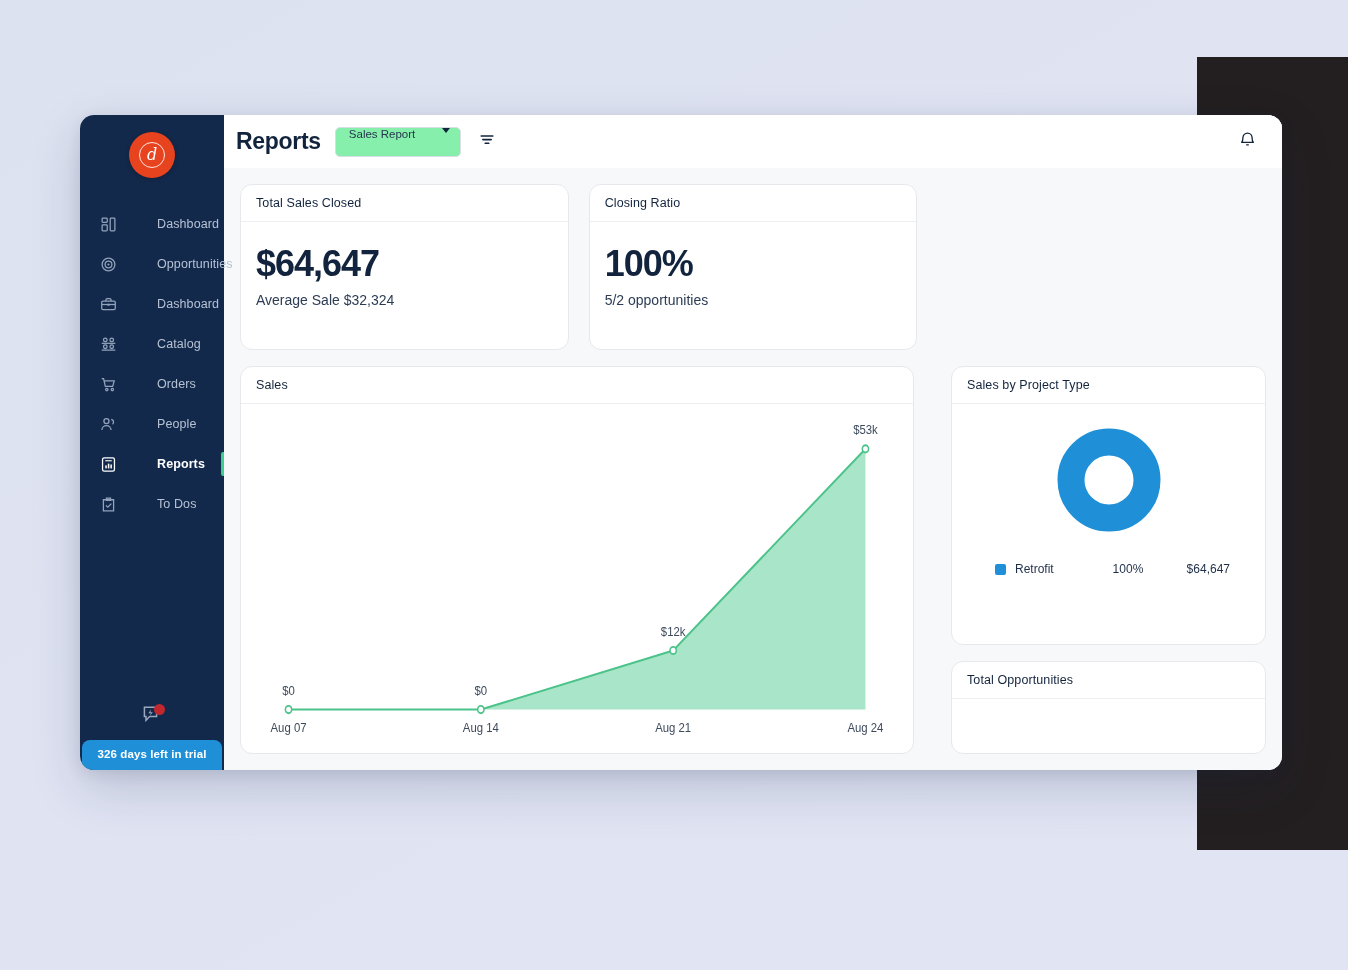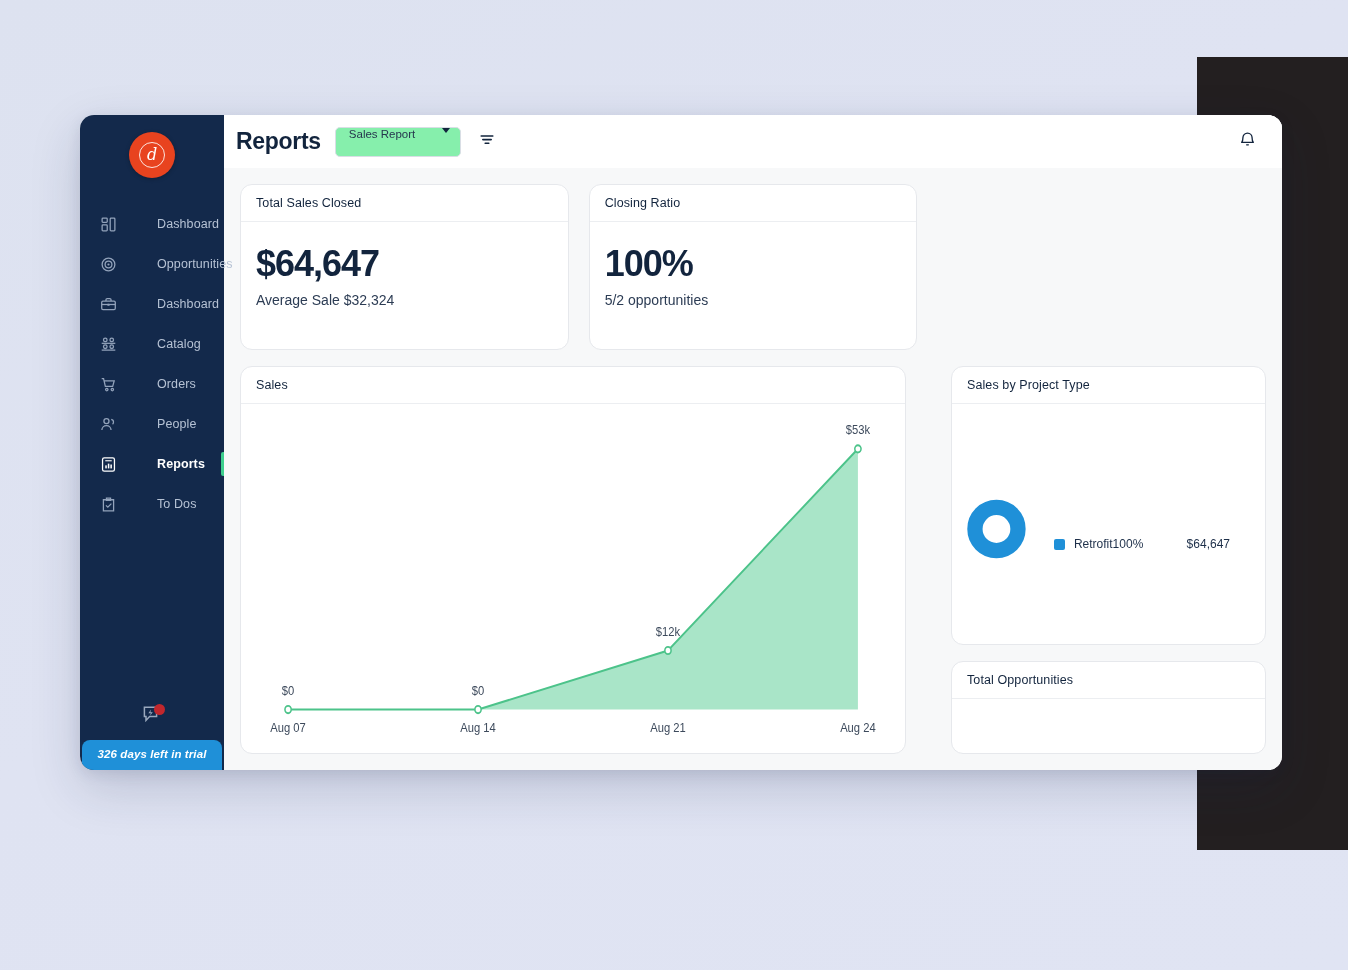--- a/index.html
+++ b/index.html
@@ -137,21 +137,20 @@
     background: #1f90d8;
     color: #ffffff;
     font-size: 11.5px;
     font-weight: 700;
     text-align: center;
     padding: 8px 0 10px 0;
     border-radius: 8px 8px 0 0;
     margin: 0 2px;
     white-space: nowrap;
     letter-spacing: .1px;
-    font-style: italic;
   }
 
   
   #main {
     flex: 1;
     display: flex;
     flex-direction: column;
     min-width: 0;
     background: #f7f8f9;
   }
@@ -268,33 +267,33 @@
     font-size: 14px;
     color: #2c3c54;
     margin-top: 8px;
   }
 
   
   #charts-row {
     flex: 1;
     display: grid;
     grid-template-columns: 1fr 340px;
-    gap: 20px;
+    gap: 12px;
     min-height: 0;
   }
   #left-col { display: flex; flex-direction: column; min-height: 0; }
   #right-col { display: flex; flex-direction: column; gap: 16px; min-height: 0; margin-left: 25px; }
 
   #sales-card { flex: 1; min-height: 0; }
   #sales-card .card-body { padding: 6px 10px 0 10px; position: relative; }
 
   #donut-card { flex: 0 0 279px; }
   #donut-card .card-body {
     display: flex;
-    flex-direction: row;
+    flex-direction: column;
     align-items: center;
     padding: 24px 15px 14px 15px;
   }
   #donut-svg { display: block; }
   #donut-legend {
     margin-top: 30px;
     width: 100%;
     display: flex;
     align-items: center;
     padding: 0 20px 0 28px;

